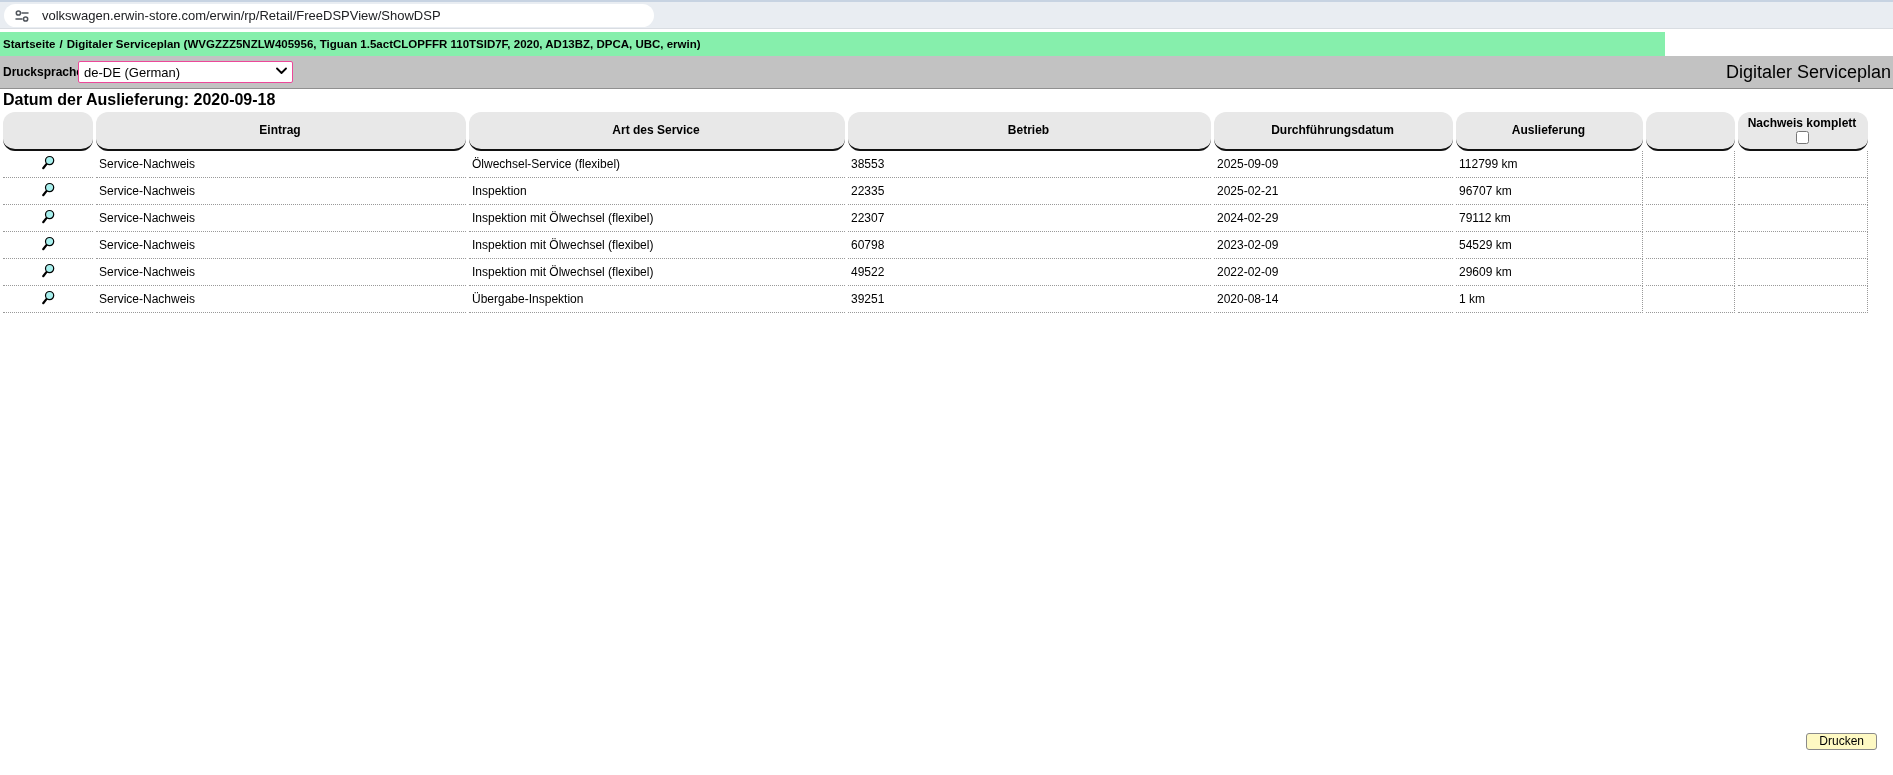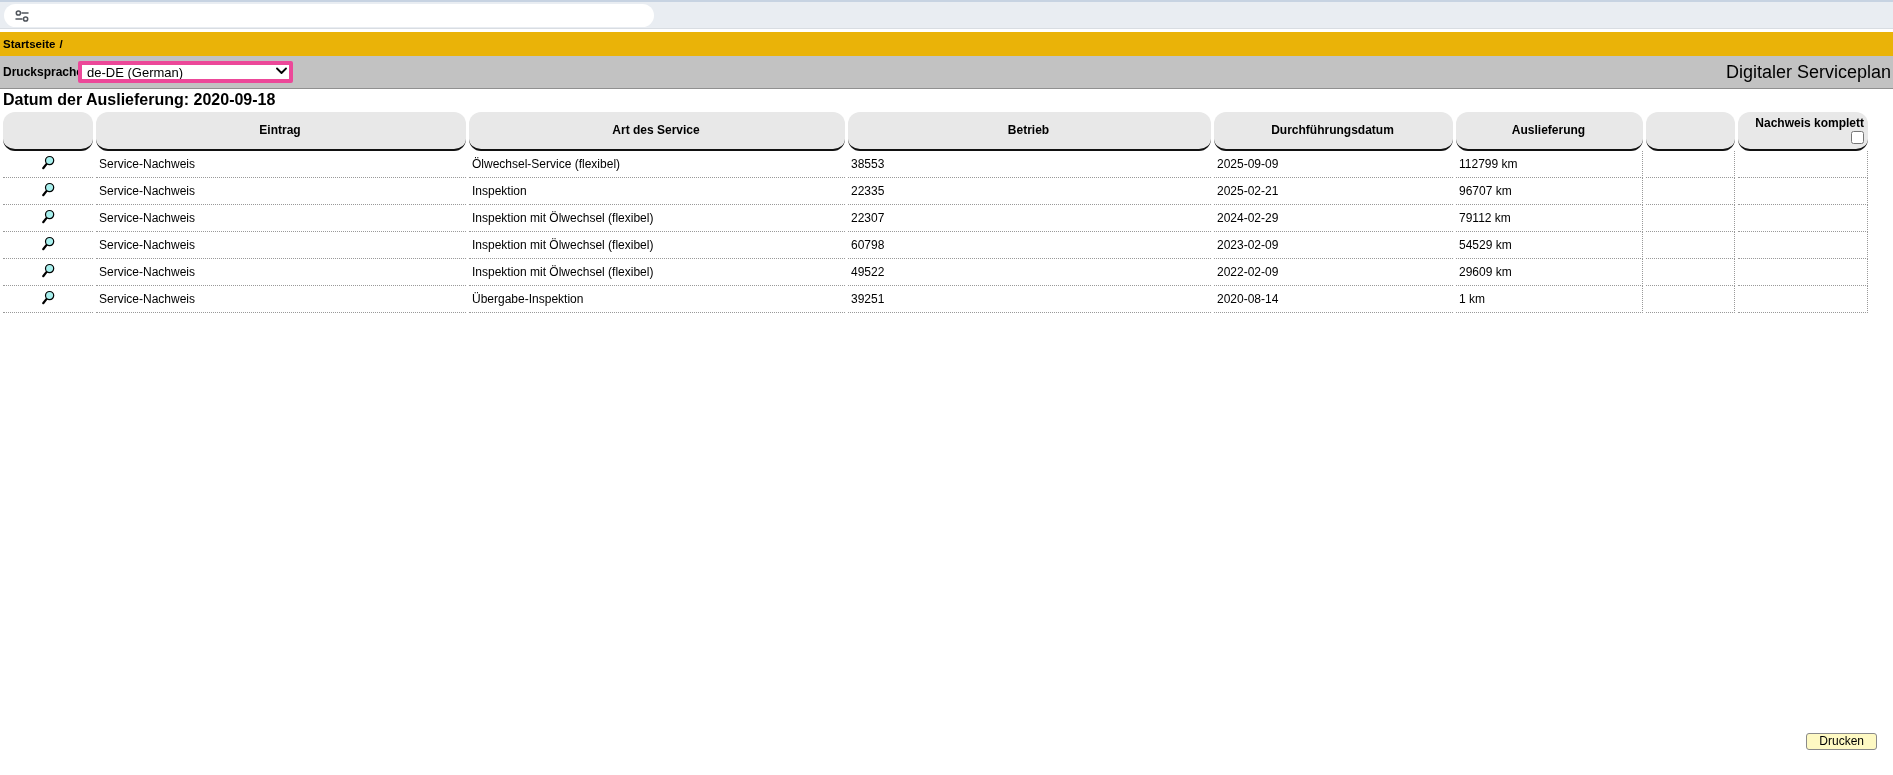--- a/index.html
+++ b/index.html
@@ -16,36 +16,36 @@
   }
   .omnibox {
     position:absolute; left:4px; top:2px; width:650px; height:23px;
     background:#ffffff; border-radius:12px; display:flex; align-items:center;
   }
   .tune-btn { width:24px; height:20px; margin-left:6px; display:flex; align-items:center; justify-content:center; cursor:pointer; }
   .url-text { margin-left:8px; font-size:13px; color:#202124; white-space:nowrap; cursor:text; }
 
   
   .breadcrumb-bar {
-    position:absolute; left:0; top:32px; width:1893px; height:24px;
-    background:#eab308; display:flex; align-items:center;
+    position:absolute; left:0; top:32px; width:1665px; height:24px;
+    background:#86efac; display:flex; align-items:center;
     font-size:11.5px; font-weight:bold; padding-left:3px; white-space:nowrap;
   }
   .breadcrumb-bar .sep { margin:0 4px; }
 
   
   .lang-bar {
     position:absolute; left:0; top:56px; width:1893px; height:33px;
     background:#c2c2c2; border-bottom:1px solid #909090;
   }
   .lang-label { position:absolute; left:3px; top:0; height:32px; display:flex; align-items:center; font-size:12px; font-weight:bold; }
   .select-wrap { position:absolute; left:78px; top:5px; width:215px; height:22px; }
   .select-wrap select {
     width:100%; height:100%; font-family:"Liberation Sans", sans-serif; font-size:13px;
-    background:#ffffff; border:4px solid #ec4899; border-radius:2px;
+    background:#ffffff; border:1px solid #ec4899; border-radius:2px;
     -webkit-appearance:none; appearance:none; padding:0 20px 0 5px; cursor:pointer;
   }
   .select-chevron { position:absolute; right:6px; top:6px; pointer-events:none; }
   .lang-title { position:absolute; right:2px; top:0; height:32px; display:flex; align-items:center; font-size:18px; white-space:nowrap; }
 
   
   .delivery-line { position:absolute; left:3px; top:91px; font-size:16px; font-weight:bold; white-space:nowrap; }
 
   
   table.dsp {
@@ -58,21 +58,21 @@
     vertical-align:middle; border-bottom:2px solid #111; padding:2px 4px 3px 2px;
     font-size:12px; overflow:hidden; white-space:nowrap;border-radius:12px;
   }
   table.dsp td {
     height:27px; vertical-align:middle; padding:0 2px 0 3px;
     border-bottom:1px dotted #999; white-space:nowrap; overflow:hidden;
   }
   table.dsp td.c-icon { text-align:center; padding:0; }
   table.dsp td.vr { border-right:1px dotted #999; }
   .zoom-btn { display:inline-block; width:16px; height:16px; cursor:pointer; }
-  .nk-head { display:flex; flex-direction:column; align-items:flex-end; gap:1px; }
+  .nk-head { display:flex; flex-direction:column; align-items:center; gap:1px; }
   .nk-head input { width:13px; height:13px; margin:0; cursor:pointer; }
 
   
   .print-btn {
     position:absolute; right:16px; top:733px; height:17px;
     background:#fef9c3; border:1px solid #8a8a8a; border-radius:3px;
     font-family:"Liberation Sans", sans-serif; font-size:12px; line-height:13px;
     padding:0 12px; cursor:pointer; color:#000;
   }
 </style>
@@ -84,26 +84,28 @@
     <span class="tune-btn">
       <svg width="16" height="16" viewBox="0 0 16 16">
         <g stroke="#50555c" stroke-width="1.5" fill="#ffffff" stroke-linecap="round">
           <line x1="8" y1="5" x2="14" y2="5"></line>
           <circle cx="4.4" cy="5" r="2.1"></circle>
           <line x1="2" y1="11" x2="8" y2="11"></line>
           <circle cx="11.6" cy="11" r="2.1"></circle>
         </g>
       </svg>
     </span>
+    <span class="url-text">volkswagen.erwin-store.com/erwin/rp/Retail/FreeDSPView/ShowDSP</span>
   </div>
 </div>
 
 <div class="breadcrumb-bar">
   <span>Startseite</span>
   <span class="sep">/</span>
+  <span>Digitaler Serviceplan (WVGZZZ5NZLW405956, Tiguan 1.5actCLOPFFR 110TSID7F, 2020, AD13BZ, DPCA, UBC, erwin)</span>
 </div>
 
 <div class="lang-bar">
   <span class="lang-label">Drucksprache:</span>
   <span class="select-wrap">
     <select>
       <option>de-DE (German)</option>
     </select>
     <svg class="select-chevron" width="11" height="8" viewBox="0 0 11 8">
       <path d="M1 1.5 L5.5 6 L10 1.5" fill="none" stroke="#000" stroke-width="1.8" stroke-linecap="round" stroke-linejoin="round"></path>

